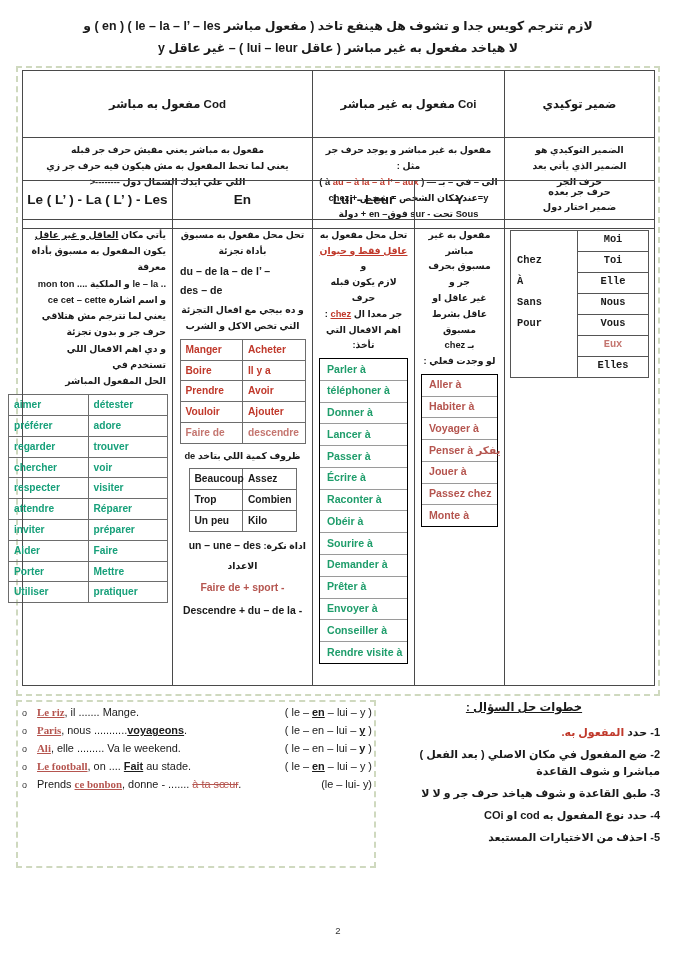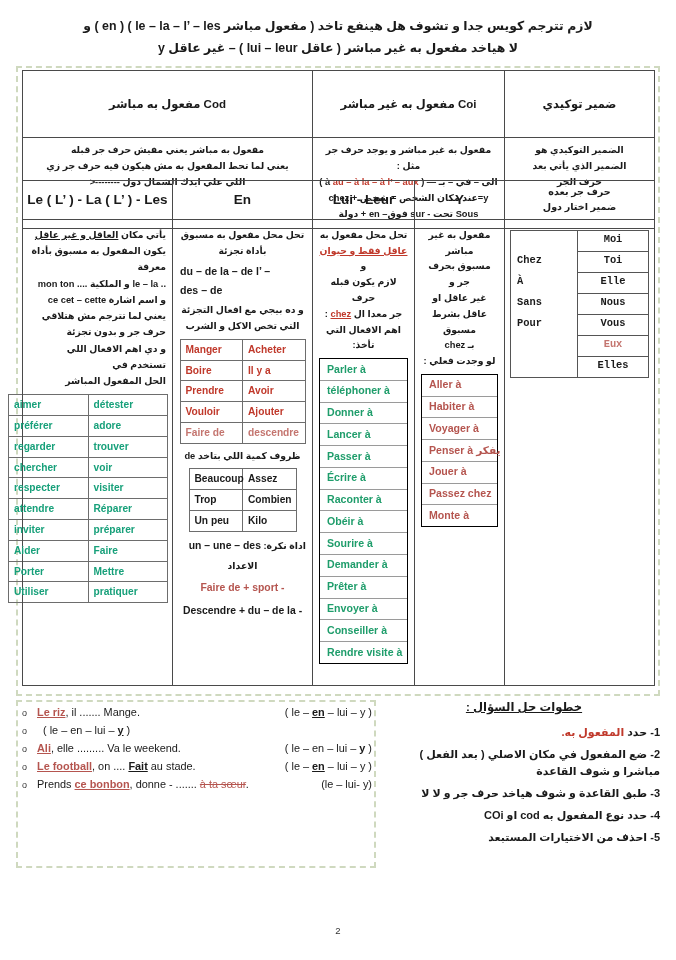--- a/index.html
+++ b/index.html
@@ -189,21 +189,21 @@
     margin-bottom:6px;
     white-space:nowrap;
   }
   .bullet{
     width:15px;flex:0 0 15px;
     font-size:9px;color:#333;
   }
   .ex-txt{flex:1 1 auto;}
   .ex-opt{flex:0 0 auto;margin-left:6px;}
   .strike{text-decoration:line-through;}
-  .ul{text-decoration:underline;}
+  .ul{text-decoration:underline;font-family:Liberation Serif, serif;}
   .bold{font-weight:bold;}
 
   
   .steps{
     position:absolute;
     left:388px;top:700px;width:272px;
     direction:rtl;text-align:right;
   }
   .steps h3{
     margin:0 0 10px 0;
@@ -508,20 +508,21 @@
   <div class="ex-box">
 
     <div class="ex-row">
       <span class="bullet">o</span>
       <span class="ex-txt"><b class="red2 ul">Le riz</b><span>, il ....... Mange.</span></span>
       <span class="ex-opt">( le – <u class="bold">en</u> – lui – y )</span>
     </div>
 
     <div class="ex-row">
       <span class="bullet">o</span>
+      <span class="ex-txt"><b class="red2 ul">Paris</b><span>, nous ...........<u class="bold">voyageons</u>.</span></span>
       <span class="ex-opt">( le – en – lui – <u class="bold">y</u> )</span>
     </div>
 
     <div class="ex-row">
       <span class="bullet">o</span>
       <span class="ex-txt"><b class="red2 ul">Ali</b><span>, elle ......... Va le weekend.</span></span>
       <span class="ex-opt">( le – en – lui – <b>y</b> )</span>
     </div>
 
     <div class="ex-row">

